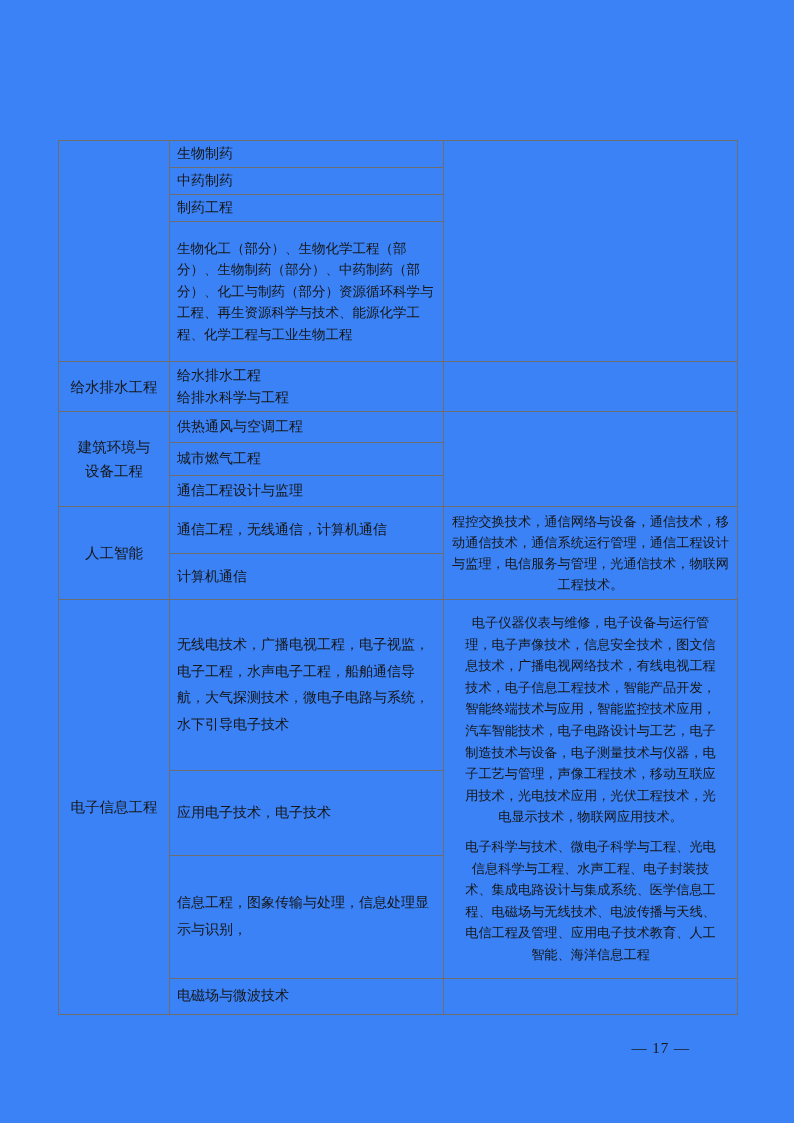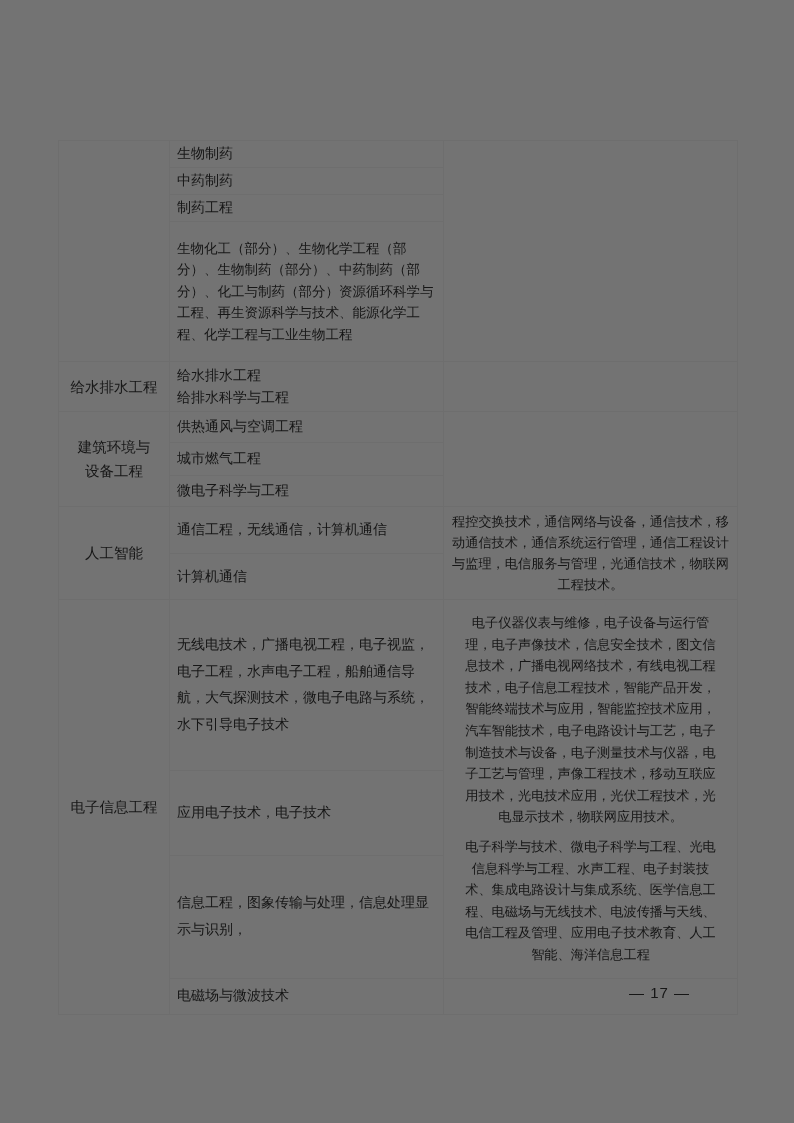--- a/index.html
+++ b/index.html
@@ -1,20 +1,20 @@
 <!DOCTYPE html>
 <html><head>
 <meta charset="utf-8">
 <style>
   html, body { margin: 0; padding: 0; background: #ffffff; }
   .page {
     position: relative;
     width: 794px;
     height: 1123px;
-    background: #737373;
+    background: #3b82f6;
     font-family: "Liberation Serif", serif;
     color: #1c1c1c;
     overflow: hidden;
   }
   table.doc-table {
     position: absolute;
     left: 58px;
     top: 140px;
     width: 679px;
     border-collapse: collapse;
@@ -54,26 +54,26 @@
   tr.h33  { height: 33px; }
   tr.h46  { height: 46px; }
   tr.h45  { height: 45px; font-family: Liberation Mono, monospace; }
   tr.h161 { height: 161px; }
   tr.h80  { height: 80px; }
   tr.h115 { height: 115px; }
   tr.h36  { height: 36px; }
   .rel .para { margin: 8px; }
   .page-number {
     position: absolute;
-    top: 984px;
+    top: 1040px;
     right: 104px;
     font-size: 15px;
     letter-spacing: 1px;
     color: #161616;
-    font-family: Liberation Sans, sans-serif;
+    font-family: Liberation Serif, serif;
   }
 </style>
 </head>
 <body>
 
 <div class="page">
 
   <table class="doc-table">
     <colgroup>
       <col style="width:111px">
@@ -107,21 +107,21 @@
       <tr class="h31">
         <td class="cat pre" rowspan="3">建筑环境与
 设备工程</td>
         <td>供热通风与空调工程</td>
         <td class="rel" rowspan="3"></td>
       </tr>
       <tr class="h33">
         <td>城市燃气工程</td>
       </tr>
       <tr class="h31">
-        <td>微电子科学与工程</td>
+        <td>通信工程设计与监理</td>
       </tr>
 
       <tr class="h46">
         <td class="cat" rowspan="2">人工智能</td>
         <td>通信工程，无线通信，计算机通信</td>
         <td class="rel" rowspan="2">程控交换技术，通信网络与设备，通信技术，移动通信技术，通信系统运行管理，通信工程设计与监理，电信服务与管理，光通信技术，物联网工程技术。</td>
       </tr>
       <tr class="h45">
         <td>计算机通信</td>
       </tr>

